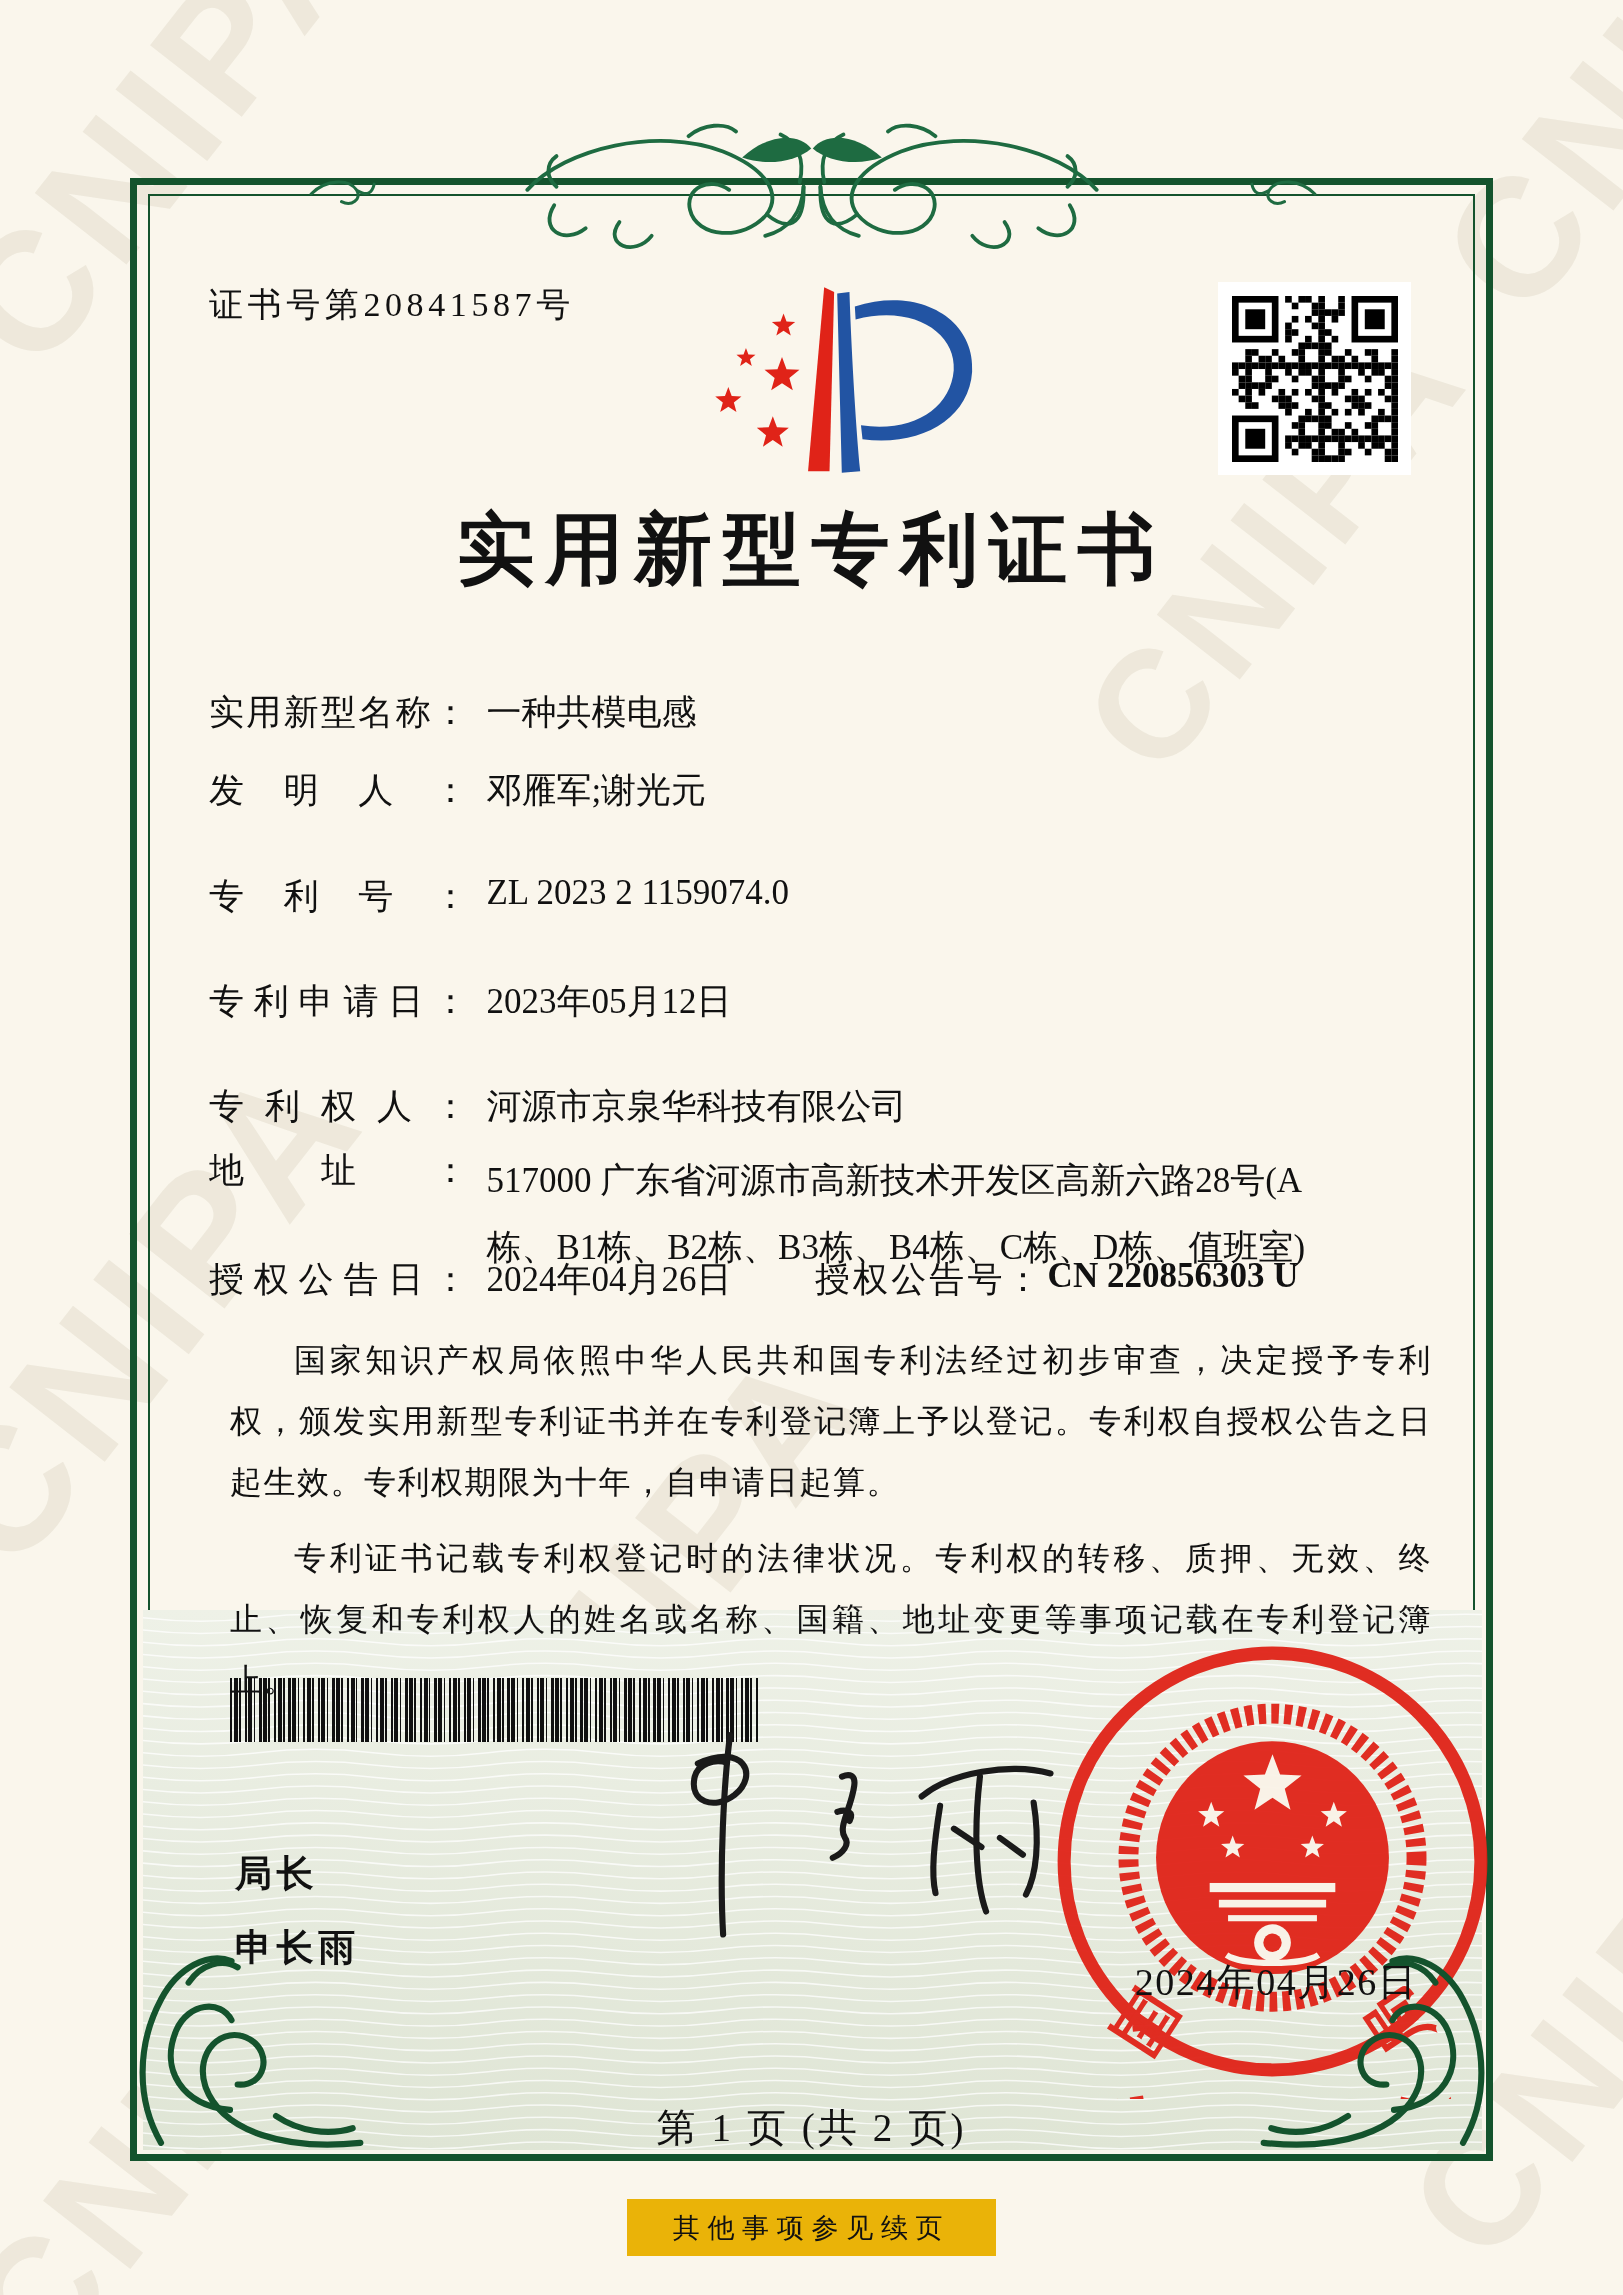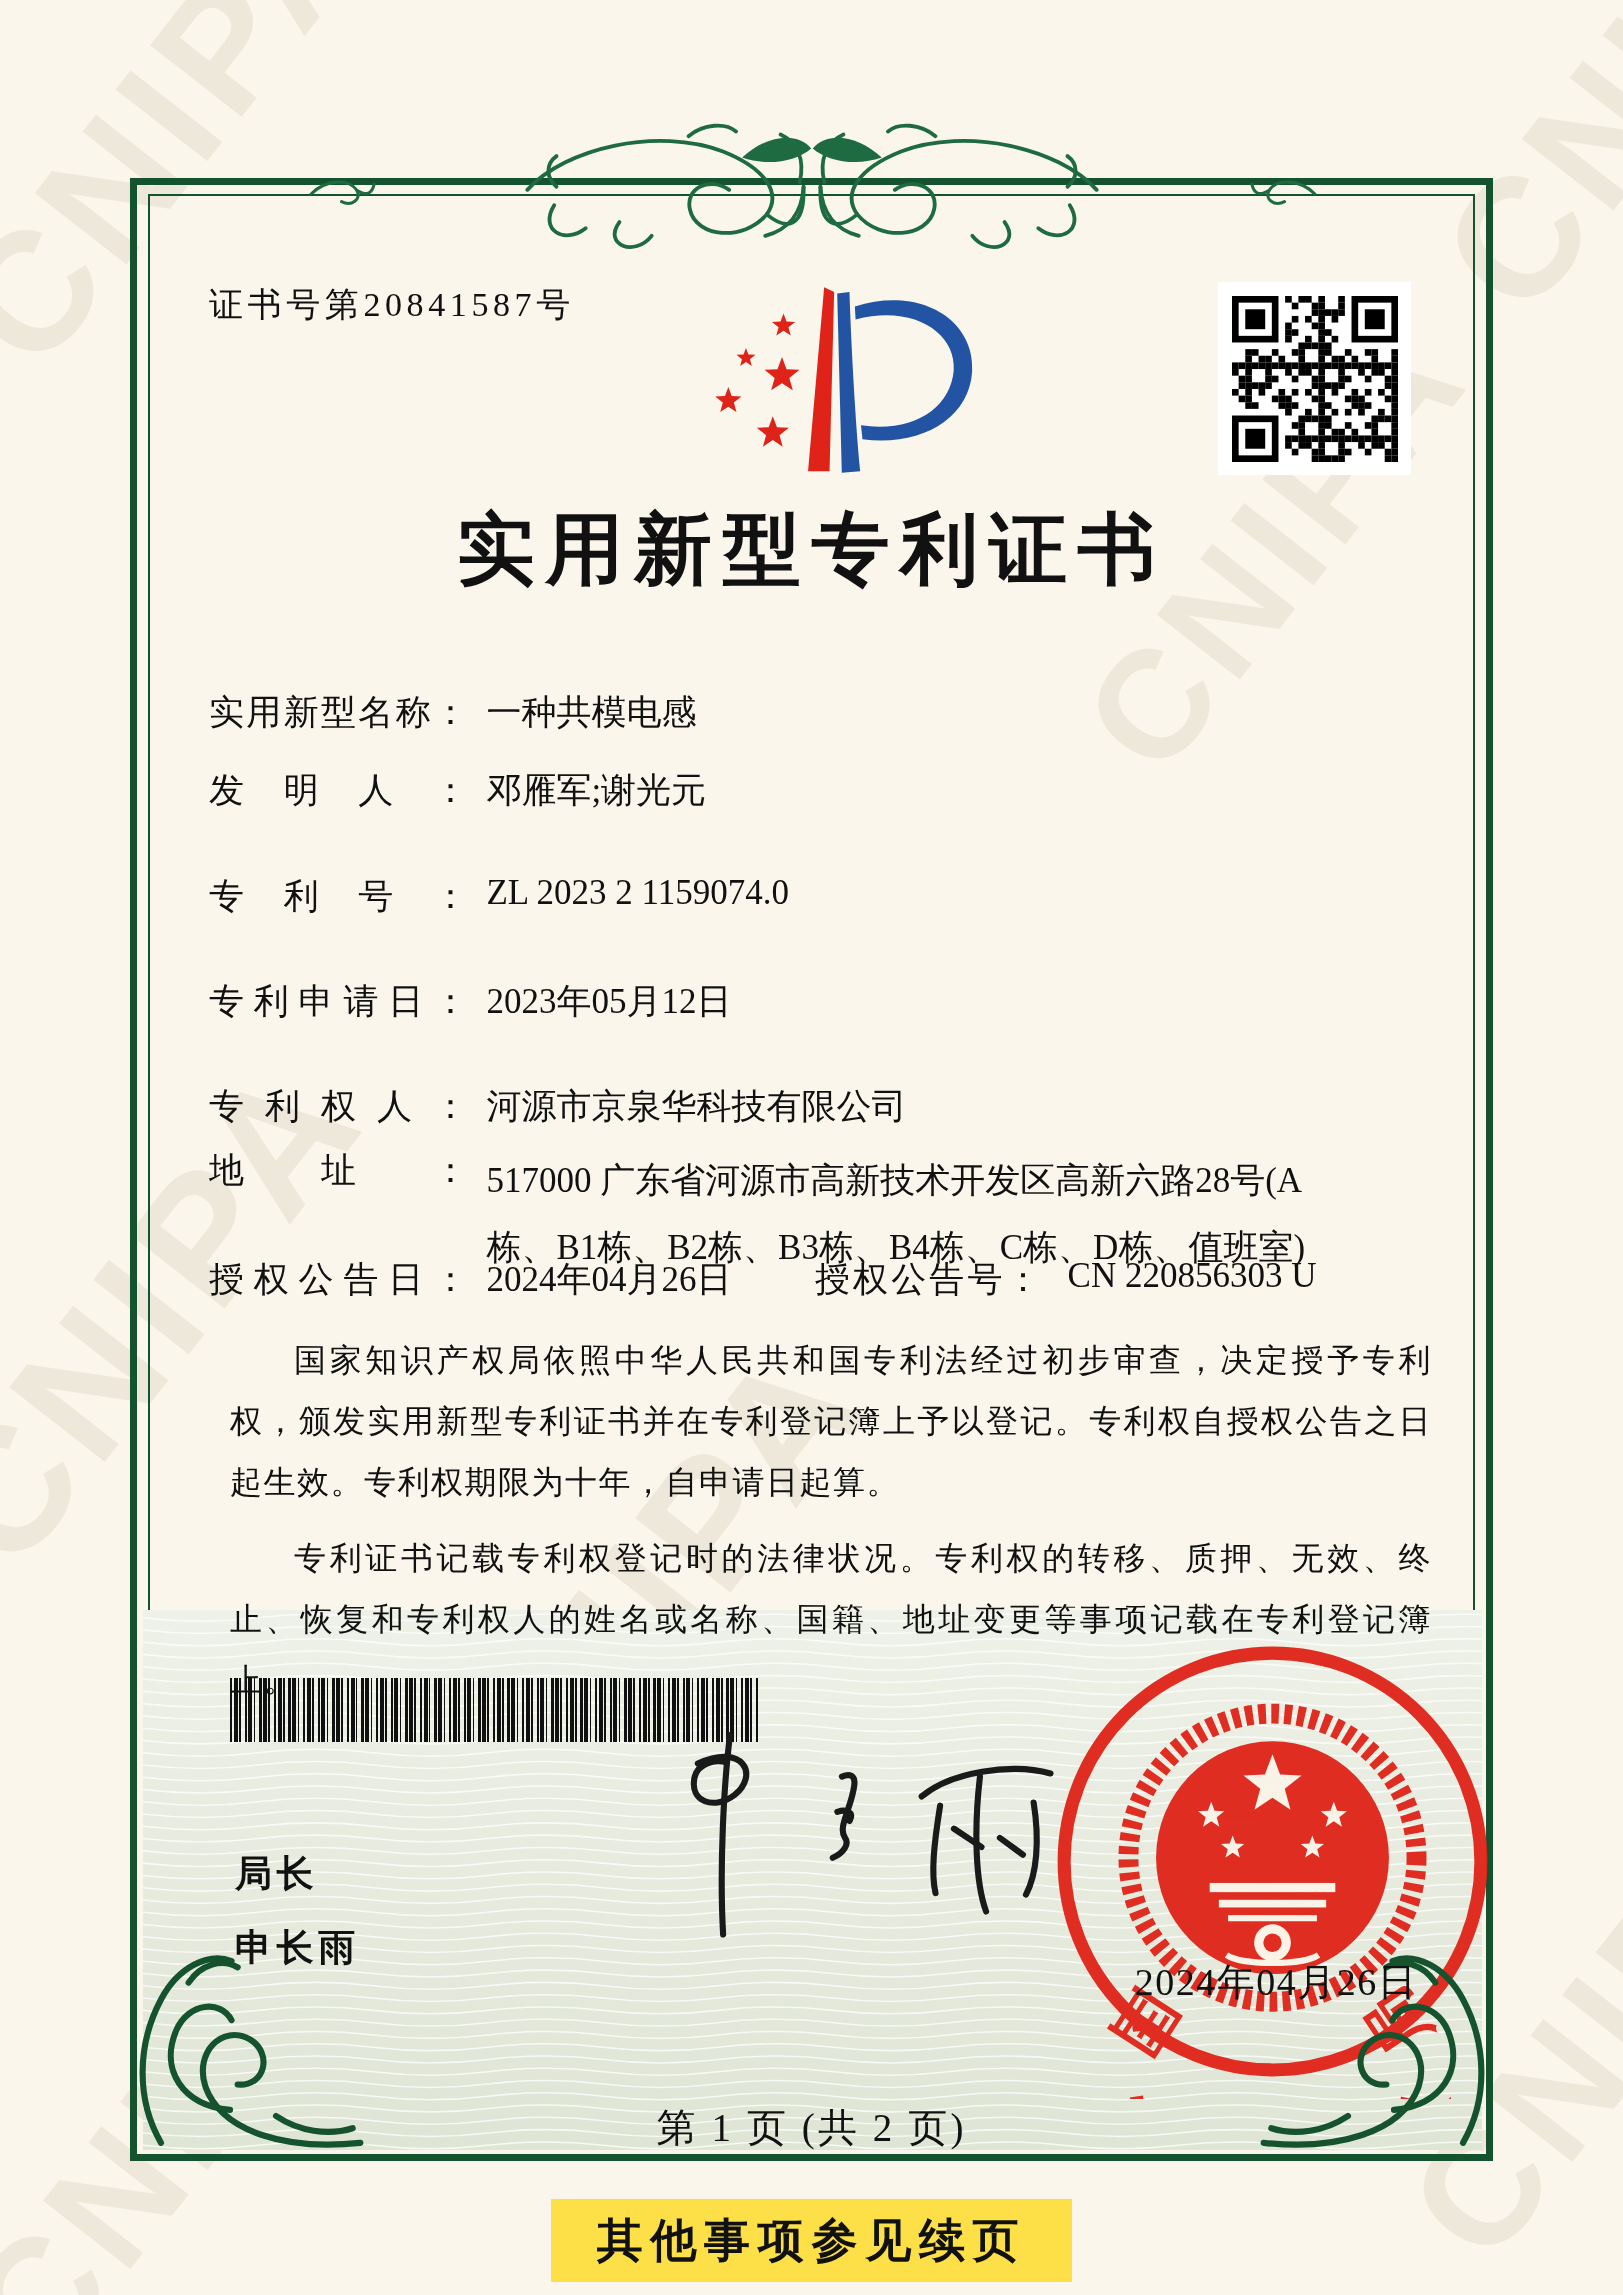--- a/index.html
+++ b/index.html
@@ -41,22 +41,22 @@
       font-family:"Liberation Sans","DejaVu Sans",sans-serif;letter-spacing:4.6px;}
   .director-name{left:235px;top:1923px;font-size:37px;font-weight:700;
       font-family:"Liberation Sans","DejaVu Sans",sans-serif;letter-spacing:4.6px;}
   #signature{left:644px;top:1729px;z-index:3;}
   #seal{left:1035px;top:1624px;z-index:2;opacity:.95;}
   .seal-date{left:1096px;top:1957px;width:360px;text-align:center;font-size:38px;
       letter-spacing:1.5px;z-index:4;color:#111;}
   .footer-page{left:0;right:0;top:2101px;text-align:center;font-size:39px;
       letter-spacing:3.1px;z-index:3;}
   .note{left:0;right:0;top:2199px;text-align:center;z-index:2;}
-  .note span{display:inline-block;background:#fde047;padding:10.7px 46px;font-size:46px;
-      letter-spacing:7.7px;font-weight:bold;}
+  .note span{display:inline-block;background:#eab308;padding:10.7px 46px;font-size:27px;
+      letter-spacing:7.7px;}
   .orn{z-index:3;}
   svg text{font-family:"Liberation Serif","DejaVu Serif",serif;}
 </style>
 </head>
 <body>
 
 <div class="wm" style="left:-115px;top:23px;font-size:169px;">CNIPA</div>
 <div class="wm" style="left:1372px;top:-31px;font-size:169px;">CNIPA</div>
 <div class="wm" style="left:1020px;top:460px;font-size:153px;">CNIPA</div>
 <div class="wm" style="left:-146px;top:1211px;font-size:176px;">CNIPA</div>
@@ -430,21 +430,21 @@
 </div>
 <div class="frow" style="top:1083px;">
   <span class="flabel">专利权人：</span><span class="fvalue">河源市京泉华科技有限公司</span>
 </div>
 <div class="frow" style="top:1147px;">
   <span class="flabel">地址：</span><span class="fvalue wrap">517000 广东省河源市高新技术开发区高新六路28号(A栋、B1栋、B2栋、B3栋、B4栋、C栋、D栋、值班室)</span>
 </div>
 <div class="frow" style="top:1256px;width:1227px;">
   <span class="flabel">授权公告日：</span><span class="fvalue">2024年04月26日</span>
   <span class="pair2">
-    <span class="flabel2">授权公告号：</span><span class="fvalue" style="margin-left:24px;">CN 220856303 U</span>
+    <span class="flabel2">授权公告号：</span><span class="fvalue" style="margin-left:4px;font-weight:bold;">CN 220856303 U</span>
   </span>
 </div>
 
 <div class="content body-text">
   <p>国家知识产权局依照中华人民共和国专利法经过初步审查，决定授予专利权，颁发实用新型专利证书并在专利登记簿上予以登记。专利权自授权公告之日起生效。专利权期限为十年，自申请日起算。</p>
   <p>专利证书记载专利权登记时的法律状况。专利权的转移、质押、无效、终止、恢复和专利权人的姓名或名称、国籍、地址变更等事项记载在专利登记簿上。</p>
 </div>
 
 <div class="content barcode"></div>
 

